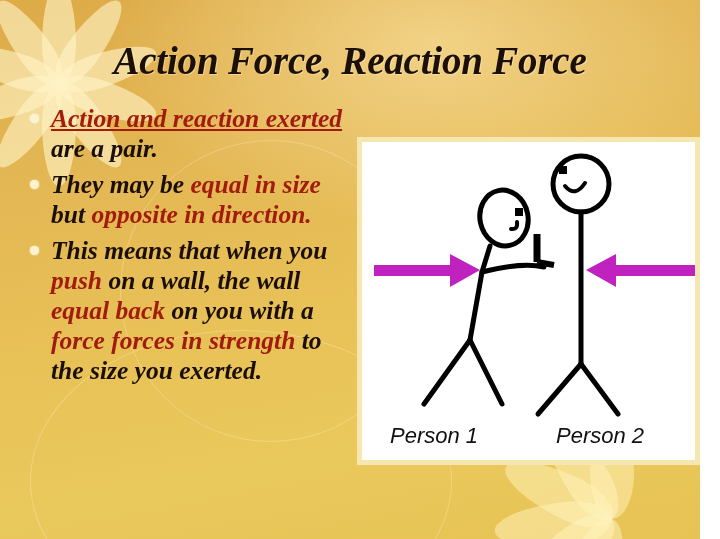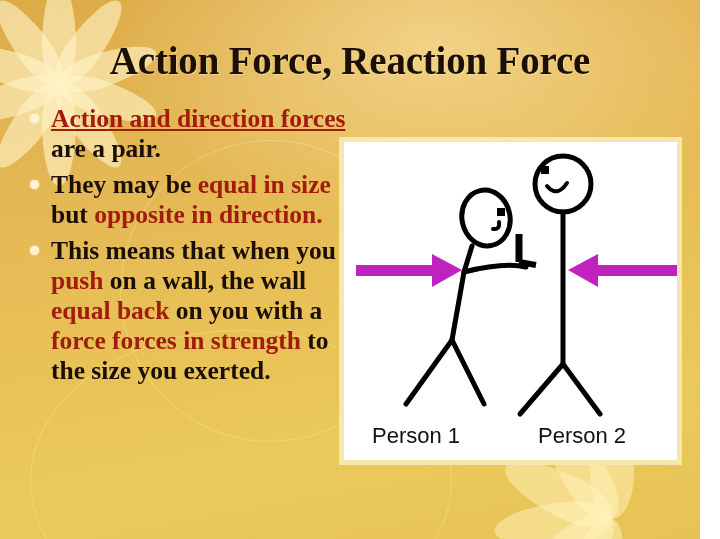--- a/index.html
+++ b/index.html
@@ -14,20 +14,21 @@
   }
 
   #slide {
     position: relative;
     width: 700px;
     height: 539px;
     overflow: hidden;
     background:
       radial-gradient(ellipse 520px 300px at 62% 8%, rgba(255,236,178,0.55) 0%, rgba(255,236,178,0.0) 62%),
       linear-gradient(170deg, #ddab48 0%, #e3b654 26%, #e8c157 55%, #eac95c 78%, #e7c254 100%);
+    font-style: italic;
   }
 
   
   .deco {
     position: absolute;
     pointer-events: none;
   }
   .petal {
     position: absolute;
     background: rgba(255,244,198,0.62);
@@ -94,21 +95,21 @@
     line-height: 30px;
     color: #1b0e05;
   }
   .r  { color: #a21c0d; text-align: center; }
   .ru { color: #a21c0d; text-decoration: underline; text-decoration-thickness: 2px; text-underline-offset: 2px; }
   .k  { color: #1b0e05; margin-top: 38px; }
 
   
   #picture-panel {
     position: absolute;
-    left: 339px;
+    left: 357px;
     top: 137px;
     width: 343px;
     height: 328px;
     background: #ffffff;
     border: 5px solid #f6e6b0;
     box-sizing: border-box;
   }
   #figure-svg {
     position: absolute;
     left: 0; top: 0;
@@ -157,21 +158,21 @@
 
   <div class="swirl" style="left:120px; top:140px; width:300px; height:300px;"></div>
   <div class="swirl" style="left:30px; top:330px; width:420px; height:300px;"></div>
 
   <div id="title">Action Force, Reaction Force</div>
 
   <div id="bullets">
 
     <div class="bullet-row">
       <span class="bullet-dot"></span>
-      <div class="bullet-text"><span class="ru">Action and direction forces</span><span class="k"> are a pair.</span></div>
+      <div class="bullet-text"><span class="ru">Action and reaction exerted</span><span class="k"> are a pair.</span></div>
     </div>
 
     <div class="bullet-row">
       <span class="bullet-dot"></span>
       <div class="bullet-text"><span class="k">They may be </span><span class="r">equal in size</span><span class="k"> but </span><span class="r">opposite in direction.</span></div>
     </div>
 
     <div class="bullet-row">
       <span class="bullet-dot"></span>
       <div class="bullet-text"><span class="k">This means that when you </span><span class="r">push</span><span class="k"> on a wall, the wall </span><span class="r">equal back</span><span class="k"> on you with a </span><span class="r">force forces in strength</span><span class="k"> to the size you exerted.</span></div>

